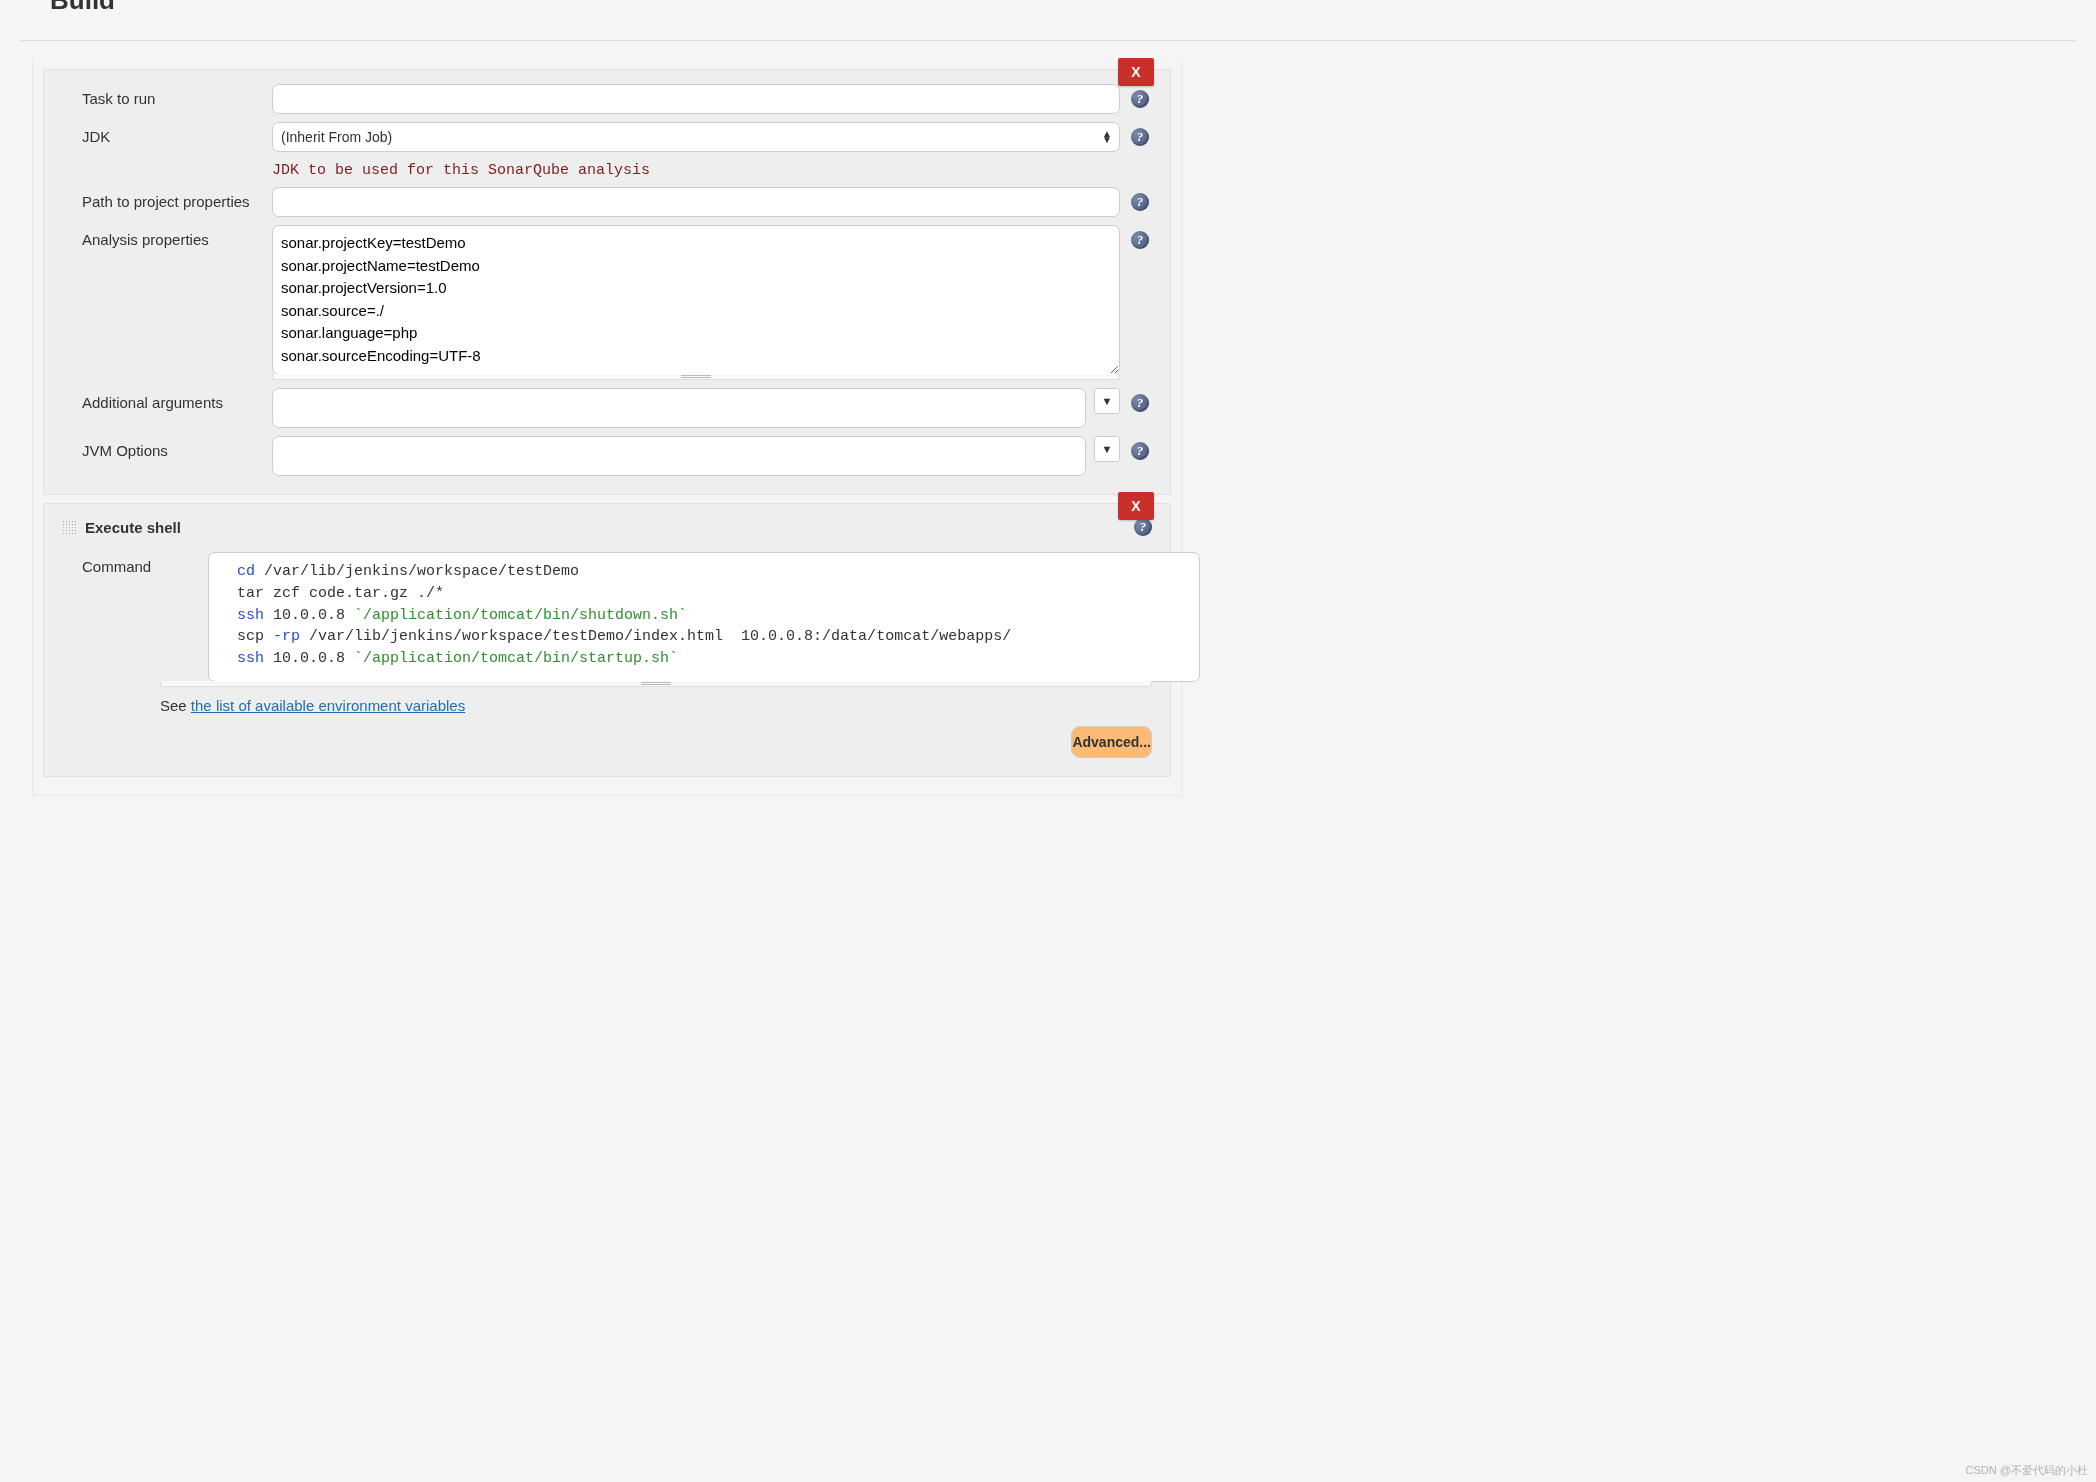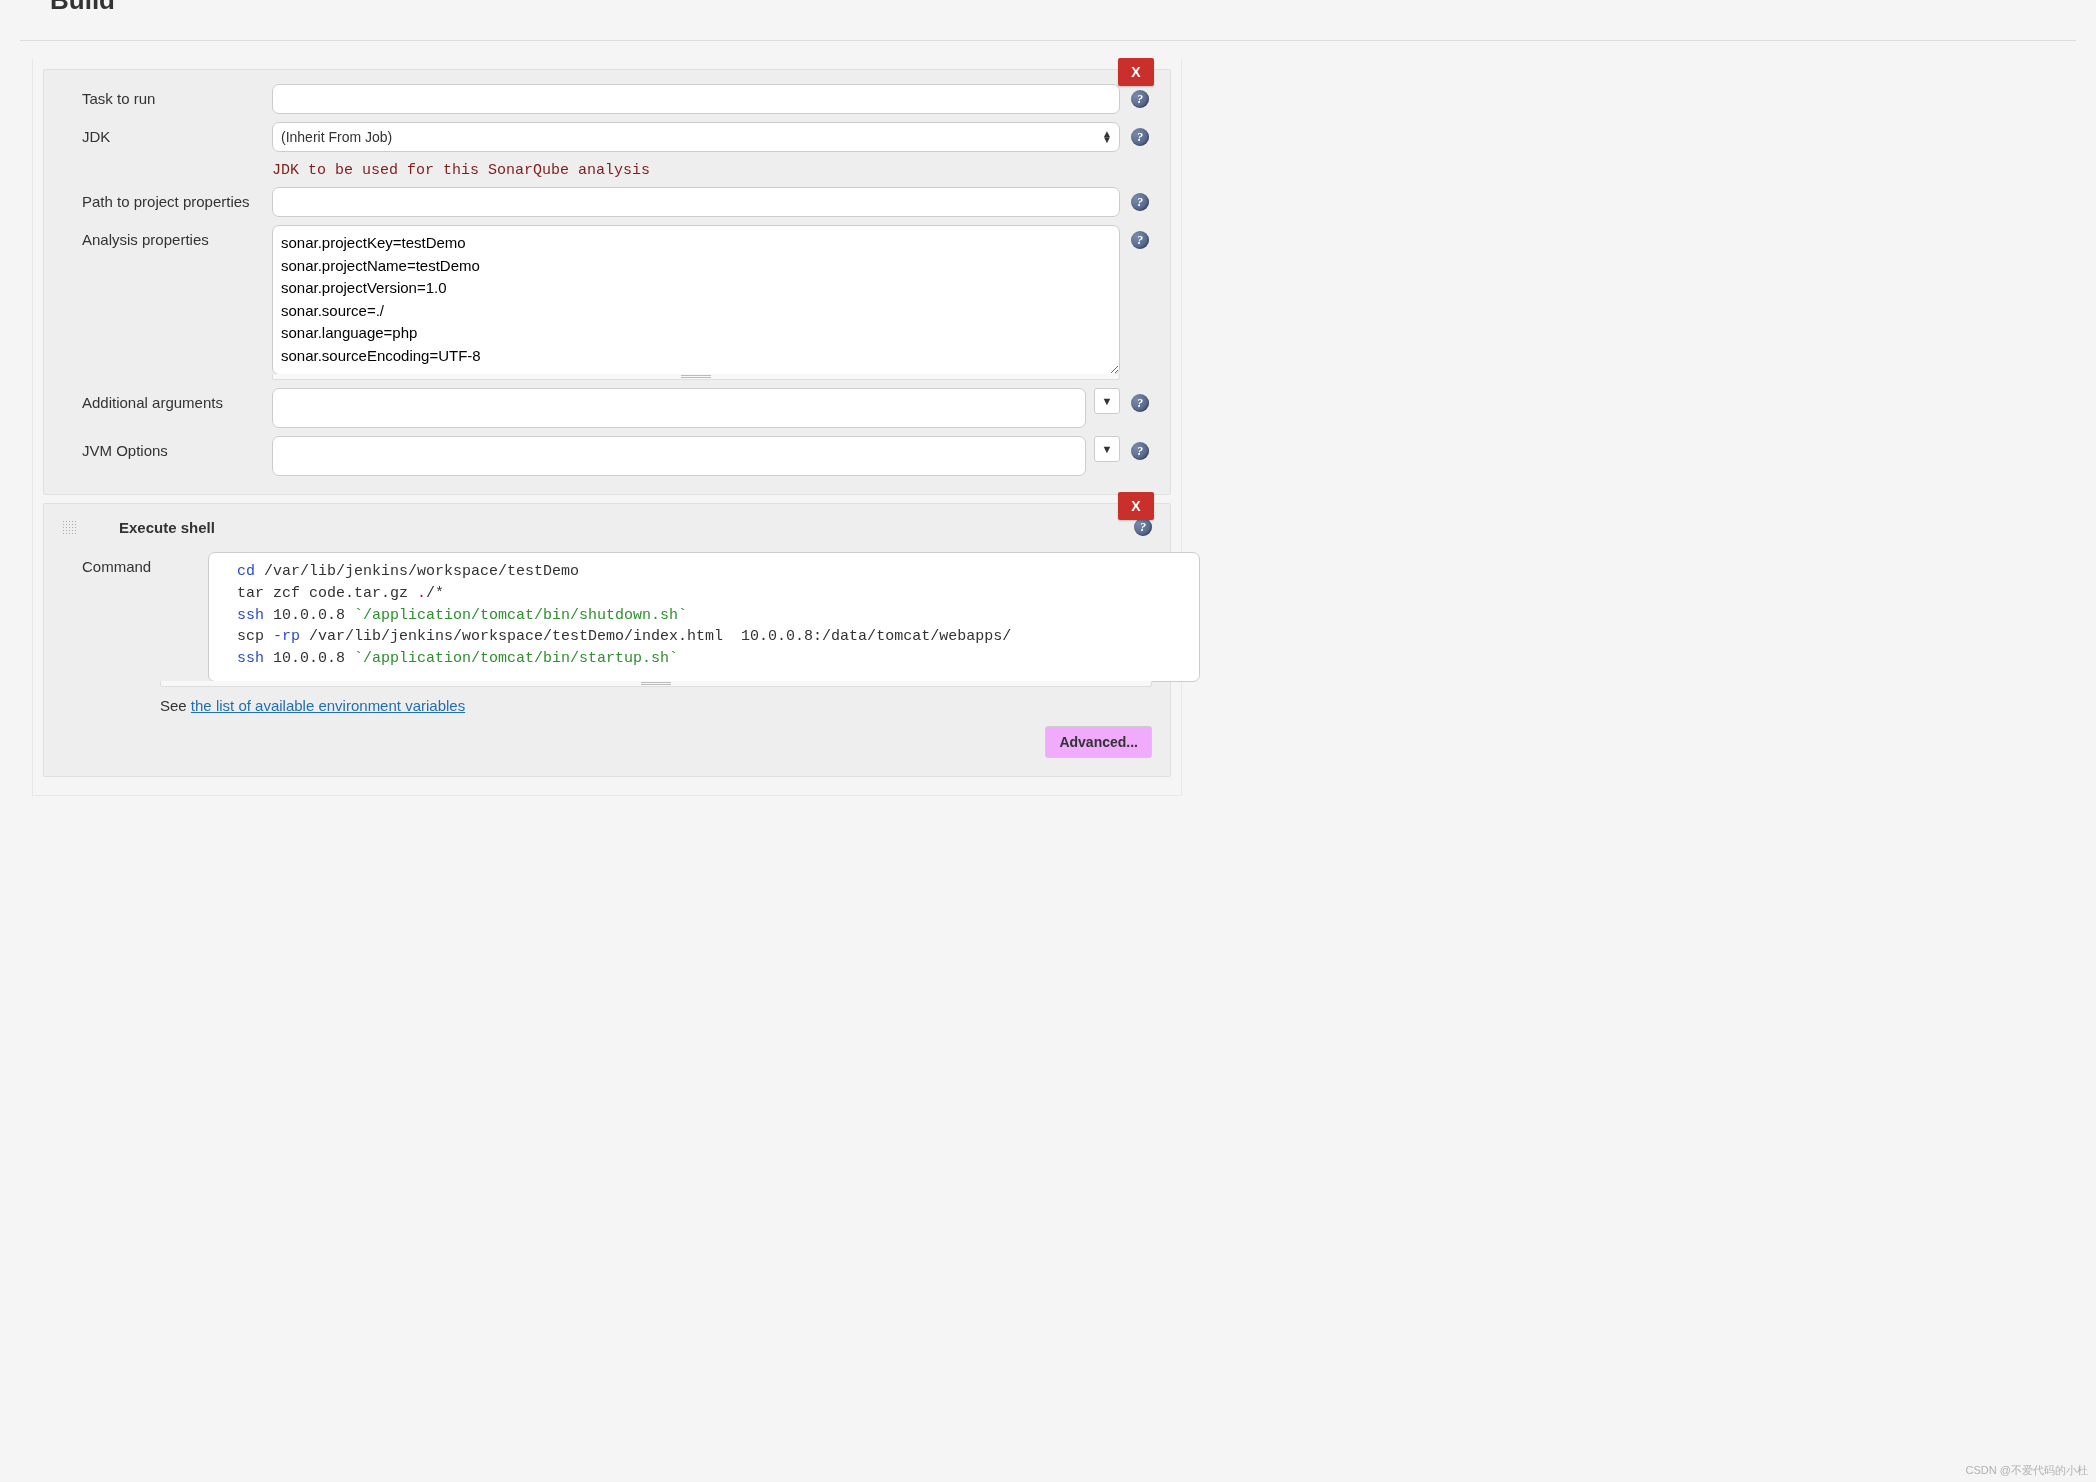--- a/index.html
+++ b/index.html
@@ -228,24 +228,24 @@
     color: #1f6fb2;
     text-decoration: underline;
     cursor: pointer;
   }
   .footer-row {
     display: flex;
     justify-content: flex-end;
     margin-top: 12px;
   }
   .btn {
-    background: #f0abfc;
+    background: #fdba74;
     border: 1px solid #ccc;
-    border-radius: 3px;
-    padding: 7px 13px;
+    border-radius: 9px;
+    padding: 7px 0;
     font-size: 14px;
     font-weight: 600;
     color: #333;
     cursor: pointer;
   }
   .watermark {
     position: fixed;
     right: 8px;
     bottom: 4px;
     font-size: 11px;
@@ -355,21 +355,21 @@
                 <span class="help-icon">?</span>
               </div>
           </div>
         </div>
       </div>
     </div>
 
     <div class="block">
       <div class="close-x">X</div>
       <div class="block-header" style="justify-content:space-between;">
-        <div style="display:flex;align-items:center;gap:34px;">
+        <div style="display:flex;align-items:center;">
           <span class="drag-handle"></span>
           <span class="block-title">Execute shell</span>
         </div>
         <span class="help-icon" style="margin-top:0;">?</span>
       </div>
 
       <div class="row">
         <div class="lab lab-narrow">Command</div>
         <div class="ctrl">
           <div class="code"><span class="tok-kw">cd</span><span> /var/lib/jenkins/workspace/testDemo</span>

